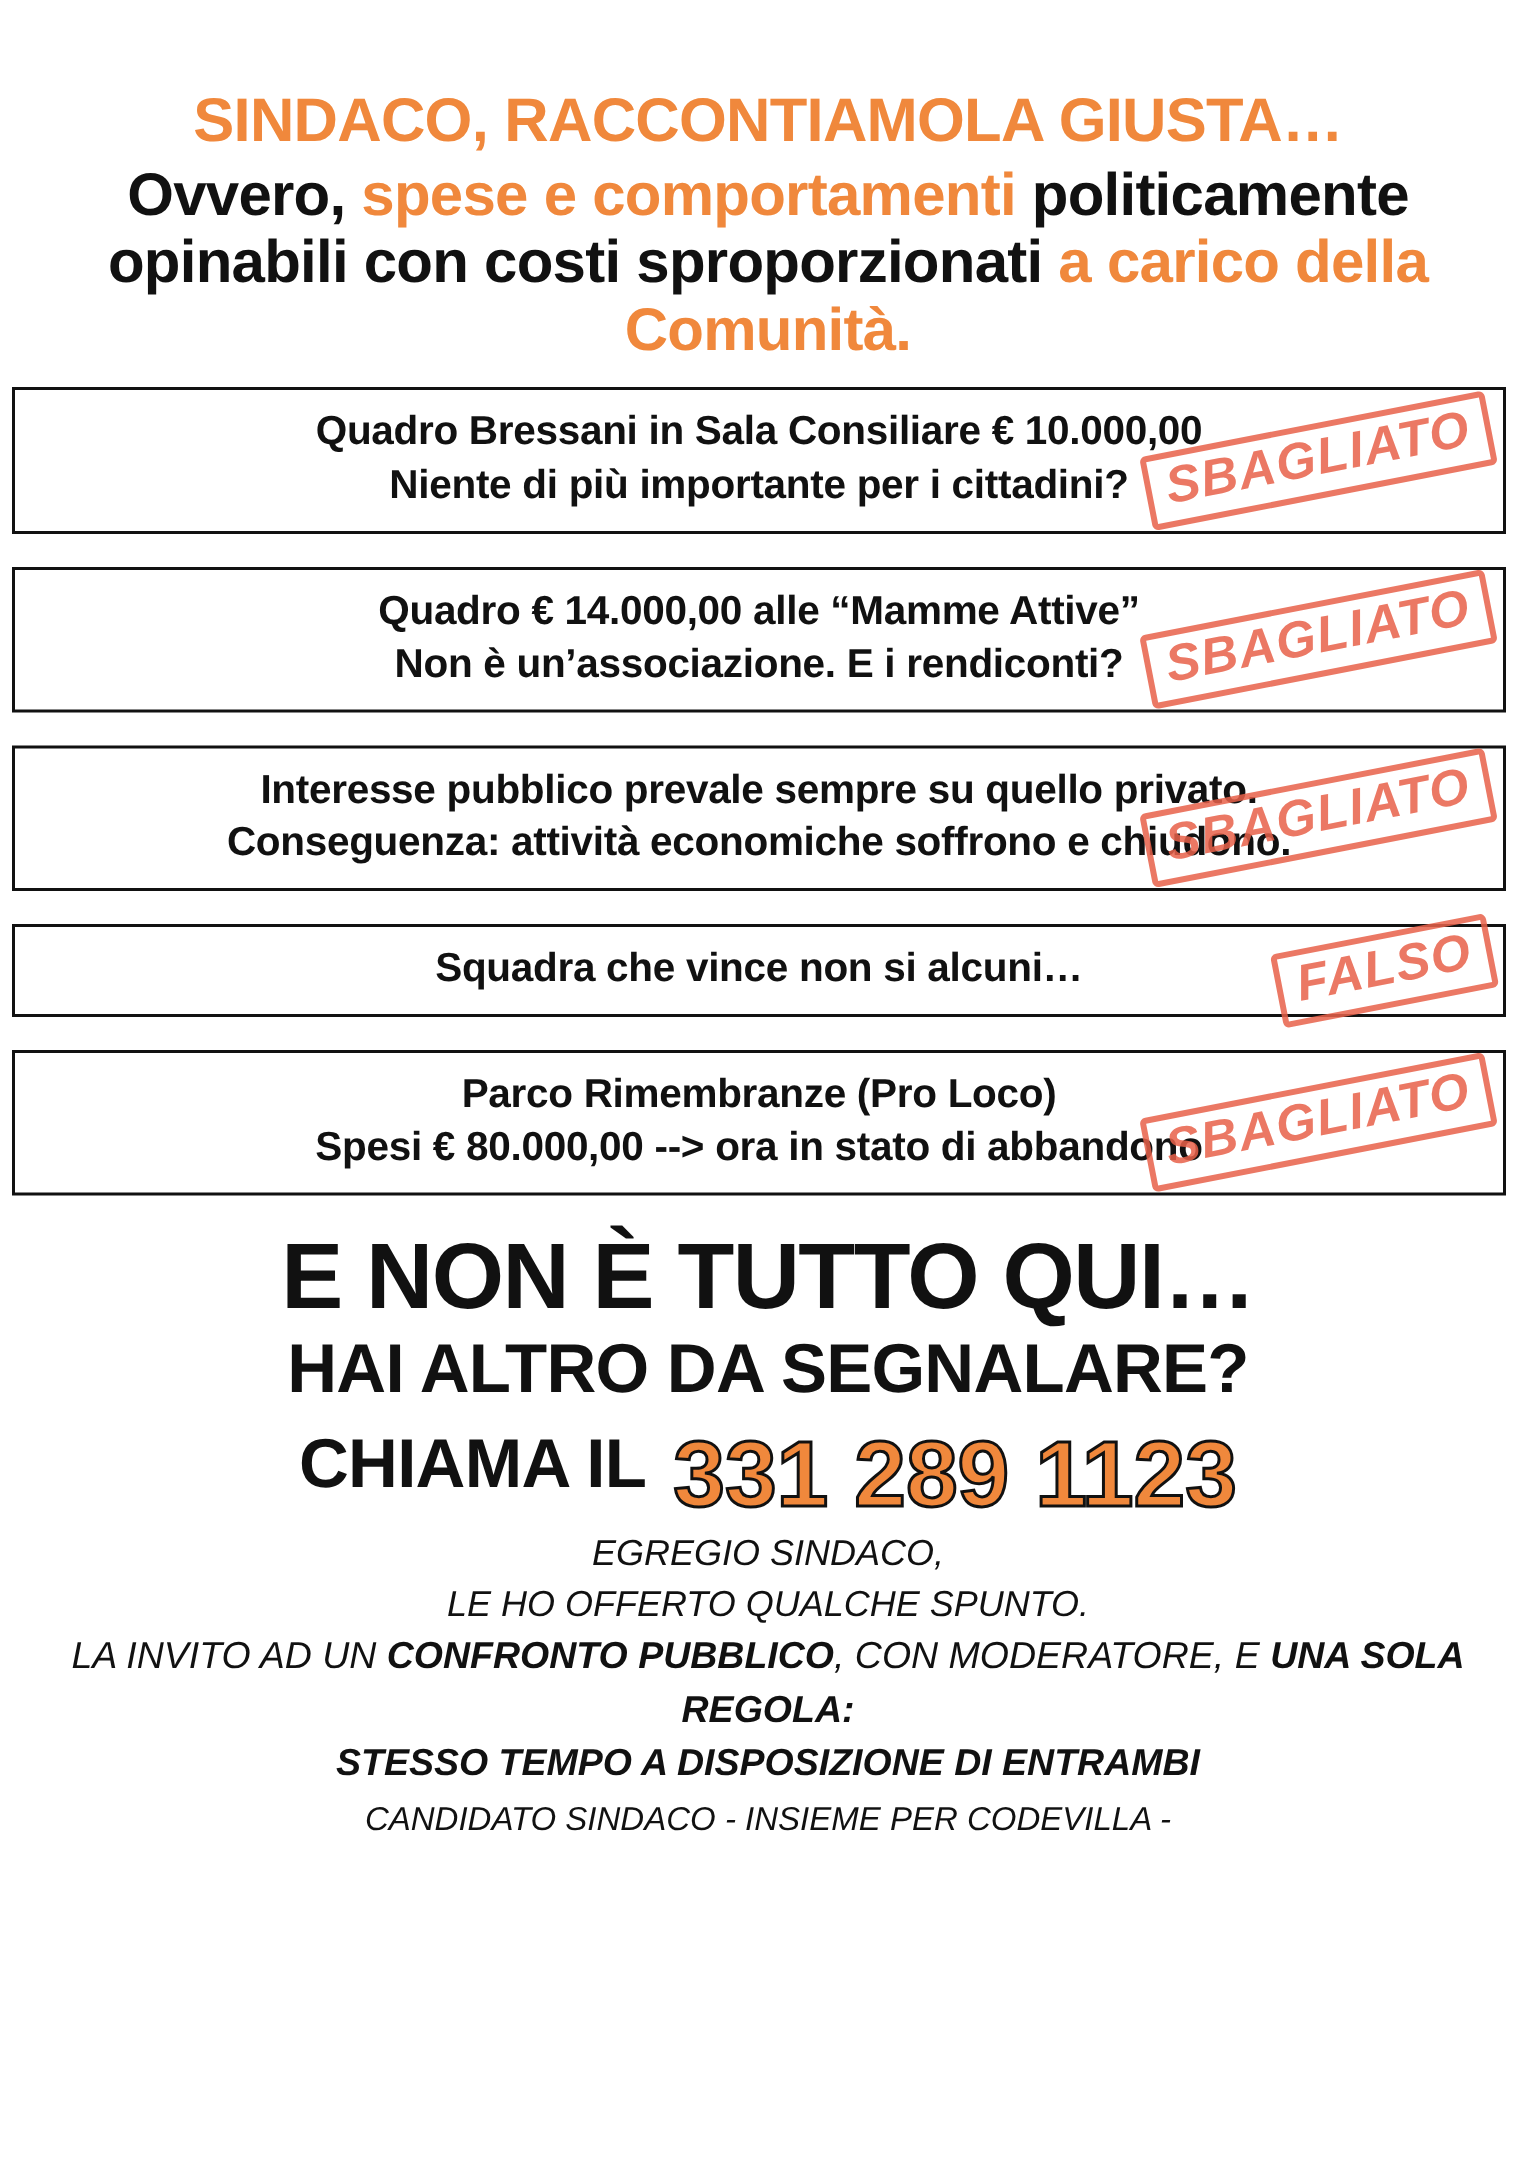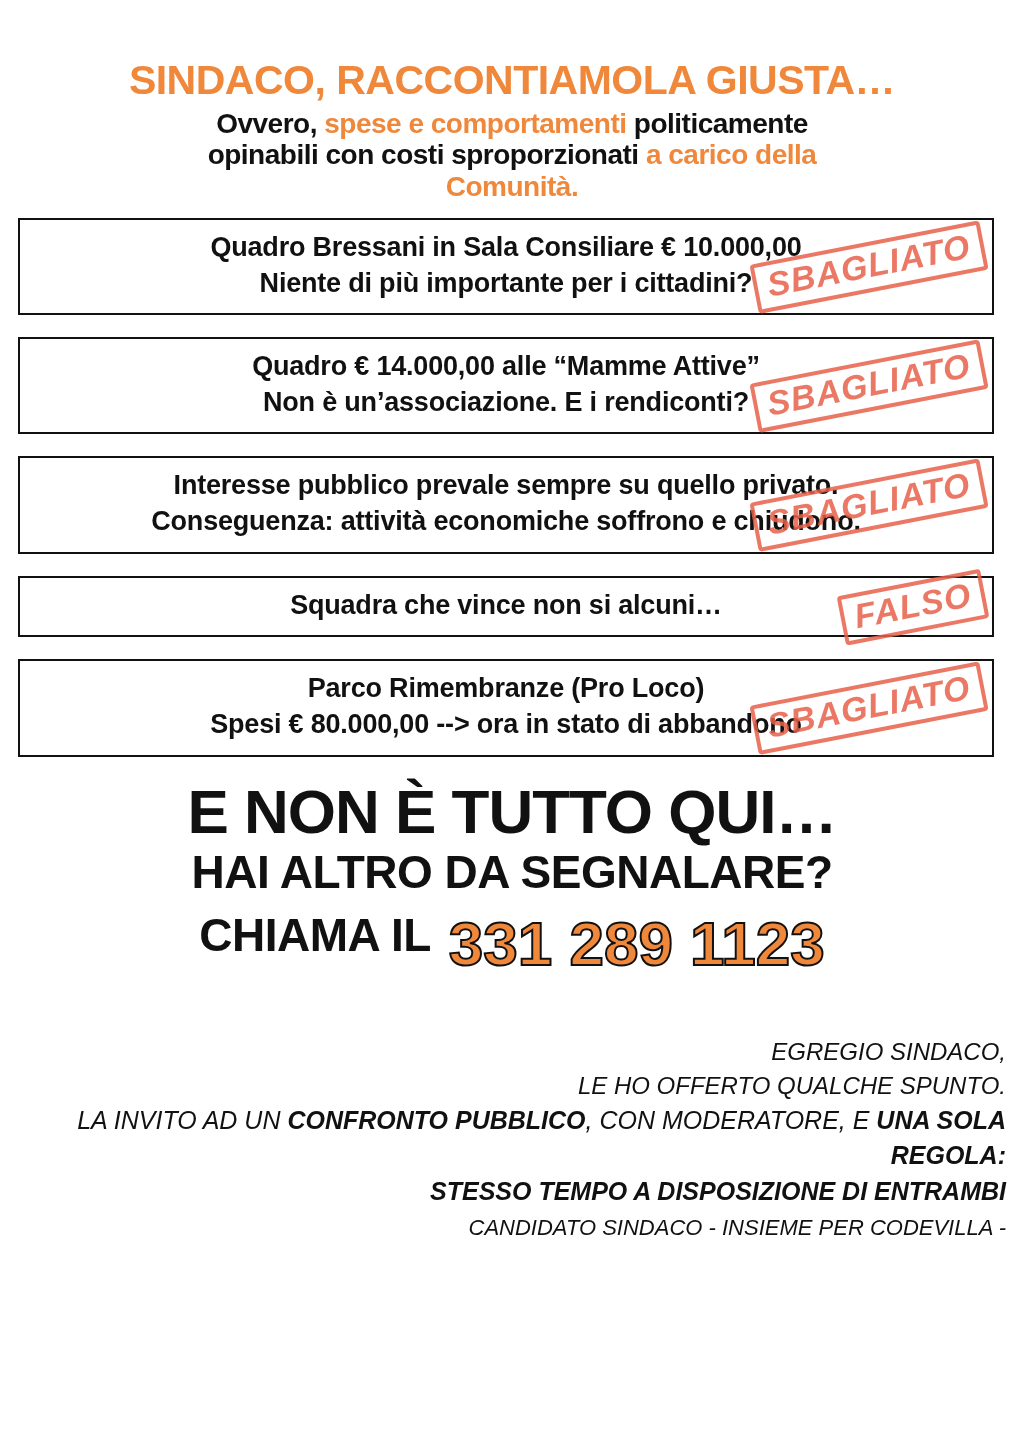--- a/index.html
+++ b/index.html
@@ -14,40 +14,40 @@
     color: #111111;
     position: relative;
     overflow: hidden;
   }
 
   .page {
     width: 1024px;
     height: 1448px;
     position: relative;
     box-sizing: border-box;
-    padding: 0 18px;
+    padding: 0 8px;
   }
 
   
   .header {
     padding-top: 58px;
     text-align: center;
   }
   .header-line {
     font-weight: bold;
     line-height: 1.12;
     letter-spacing: -0.5px;
   }
   .h-line1 {
     font-size: 41px;
     color: #f0883c;
     margin-bottom: 4px;
   }
   .h-line2 {
-    font-size: 28px;
+    font-size: 40px;
     color: #111111;
   }
   .orange { color: #f0883c; }
 
   
   .claims {
     margin-top: 16px;
   }
   .claim-box {
     position: relative;
@@ -123,22 +123,21 @@
   .cta-3 .phone {
     font-size: 62px;
     font-weight: bold;
     color: #f0883c;
     -webkit-text-stroke: 2px #111111;
     letter-spacing: 0px;
   }
 
   
   .letter {
-    margin-top: 56px;
-    text-align: right;
+    text-align: center;
     font-style: italic;
     color: #111111;
   }
   .letter-line {
     font-size: 24px;
     line-height: 1.42;
   }
   .letter-line.big {
     font-size: 25px;
   }

